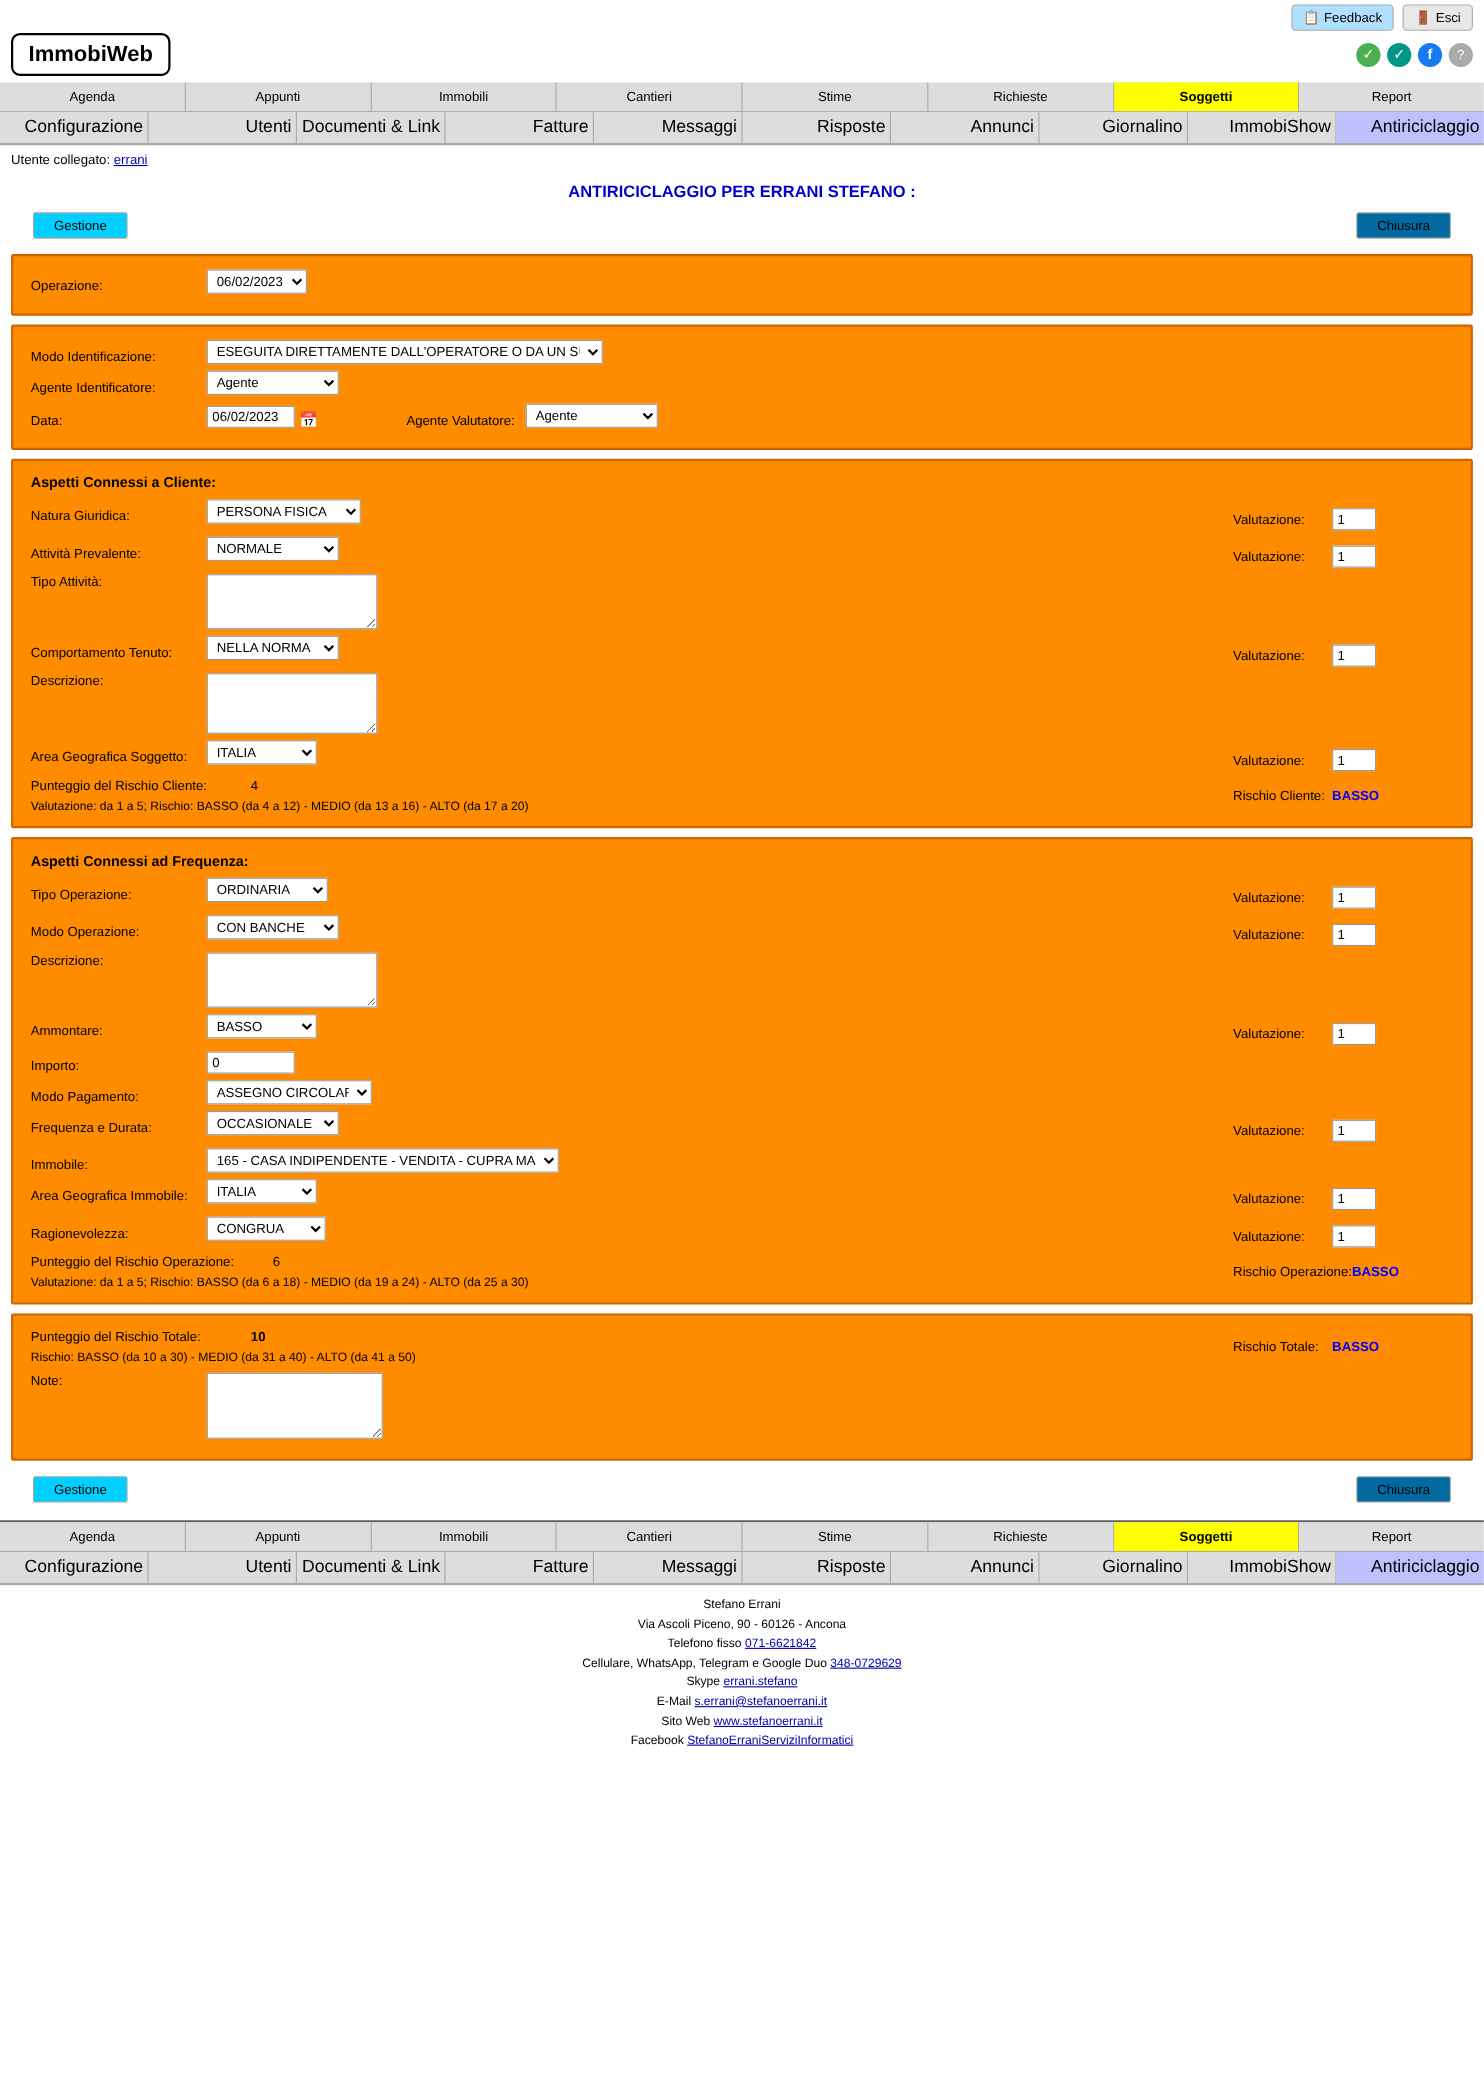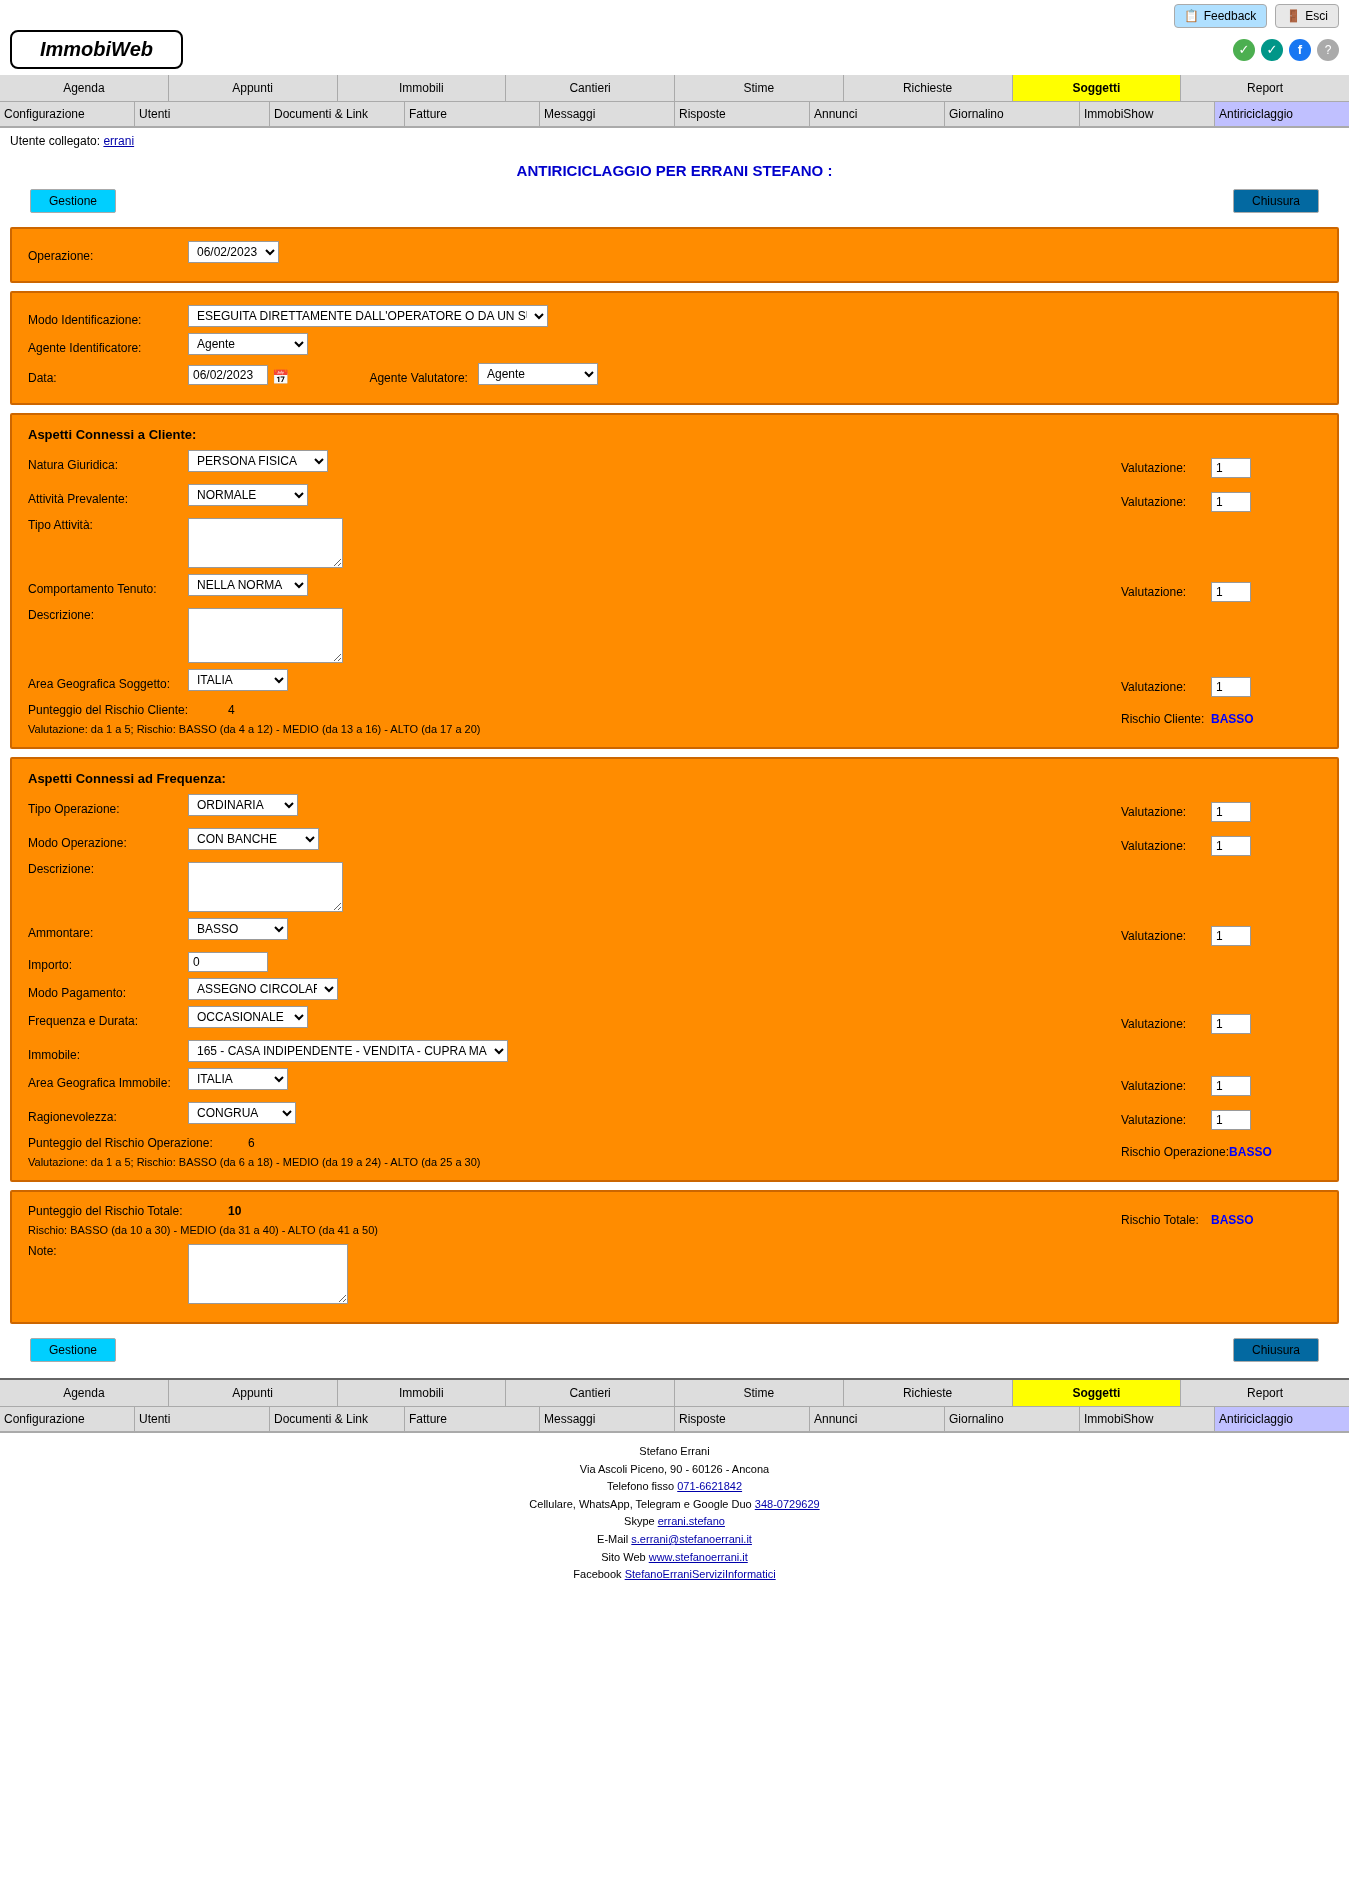--- a/index.html
+++ b/index.html
@@ -1,33 +1,33 @@
 <!DOCTYPE html>
 <html><head>
   <meta charset="utf-8">
   <style>
     * { box-sizing: border-box; margin: 0; padding: 0; }
     body { font-family: Arial, sans-serif; font-size: 12px; background: #fff; color: #000; }
-    .logo { border: 2px solid #000; border-radius: 8px; padding: 6px 28px; font-size: 20px; font-weight: bold; font-style: italic; background: #fff; }
+    .logo { border: 2px solid #000; border-radius: 8px; padding: 6px 14px; font-size: 20px; font-weight: bold; background: #fff; }
     .header-btn { display: flex; align-items: center; gap: 4px; padding: 4px 10px; border: 1px solid #aaa; border-radius: 4px; background: #e8e8e8; cursor: pointer; font-size: 12px; }
     .header-btn.feedback { background: #b0e0ff; }
     .icon-circle { width: 22px; height: 22px; border-radius: 50%; display: inline-flex; align-items: center; justify-content: center; font-size: 13px; }
     .icon-green { background: #4caf50; color: white; }
     .icon-teal { background: #009688; color: white; }
     .icon-blue { background: #1877f2; color: white; }
     .icon-question { background: #aaa; color: white; border-radius: 50%; width: 22px; height: 22px; display:inline-flex;align-items:center;justify-content:center; }
     
     
     .nav-bar { display: flex; background: #ddd; border-bottom: 1px solid #aaa; }
     .nav-item { flex: 1; text-align: center; padding: 6px 4px; cursor: pointer; border-right: 1px solid #aaa; font-size: 12px; }
     .nav-item:last-child { border-right: none; }
     .nav-item.active { background: #ffff00; font-weight: bold; }
     
     .nav-bar2 { display: flex; background: #ddd; border-bottom: 2px solid #aaa; }
-    .nav-item2 { flex: 1; text-align: left; padding: 5px 4px; cursor: pointer; border-right: 1px solid #aaa; font-size: 12px; }
+    .nav-item2 { flex: 1; text-align: right; padding: 5px 4px; cursor: pointer; border-right: 1px solid #aaa; font-size: 16px; }
     .nav-item2:last-child { border-right: none; }
     .nav-item2.active2 { background: #c0c0ff; }
 
     
     .user-info { padding: 6px 10px; font-size: 12px; }
     .user-info a { color: #00a; }
 
     
     .page-title { text-align: center; font-size: 15px; font-weight: bold; margin: 8px 0 4px; }
     .page-title span { color: #0000cc; }
@@ -266,21 +266,21 @@
     <div style="display:flex; align-items:center; min-width:200px;">
       <span style="min-width:90px;">Valutazione:</span>
       <input type="text" value="1" style="width: 40px;">
     </div>
   </div>
 
   <div class="form-row">
     <div style="flex:1;">
       <div class="form-row">
         <span class="form-label">Modo Operazione:</span>
-        <select style="width:131px;">
+        <select style="width:120px;">
           <option>CON BANCHE</option>
         </select>
       </div>
     </div>
     <div style="display:flex; align-items:center; min-width:200px;">
       <span style="min-width:90px;">Valutazione:</span>
       <input type="text" value="1" style="width: 40px;">
     </div>
   </div>
 

